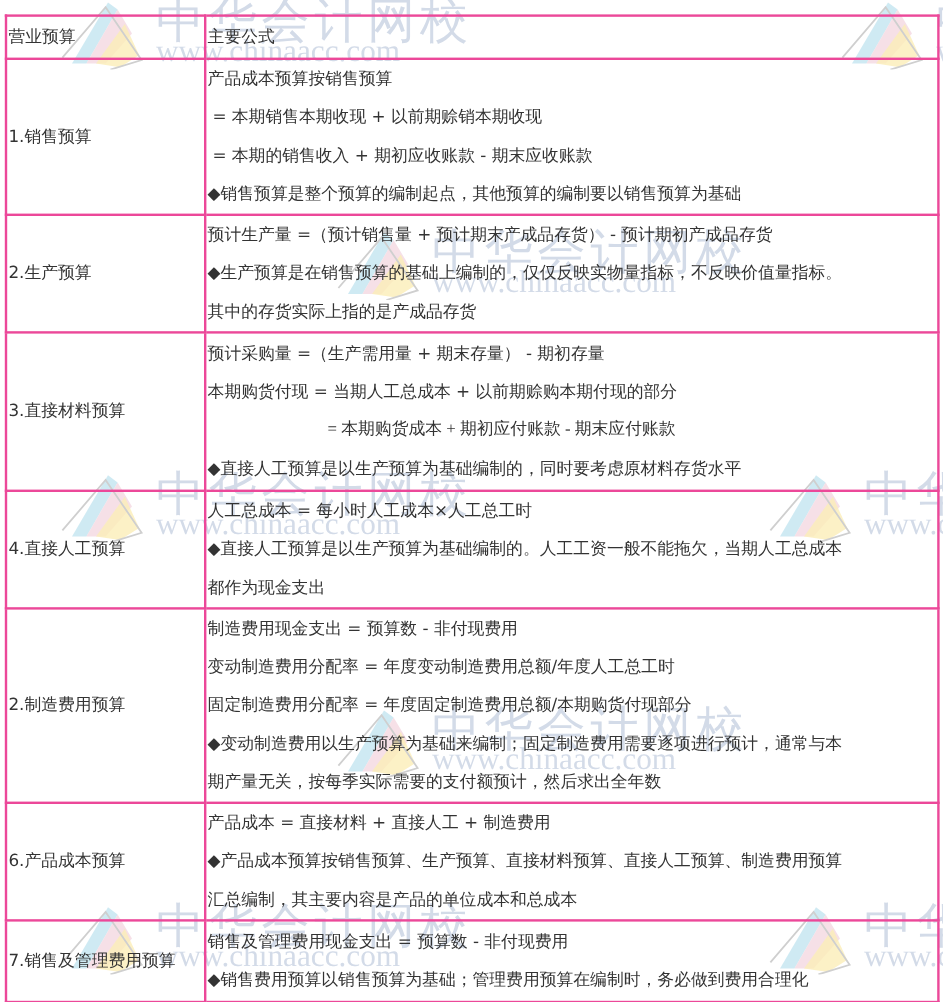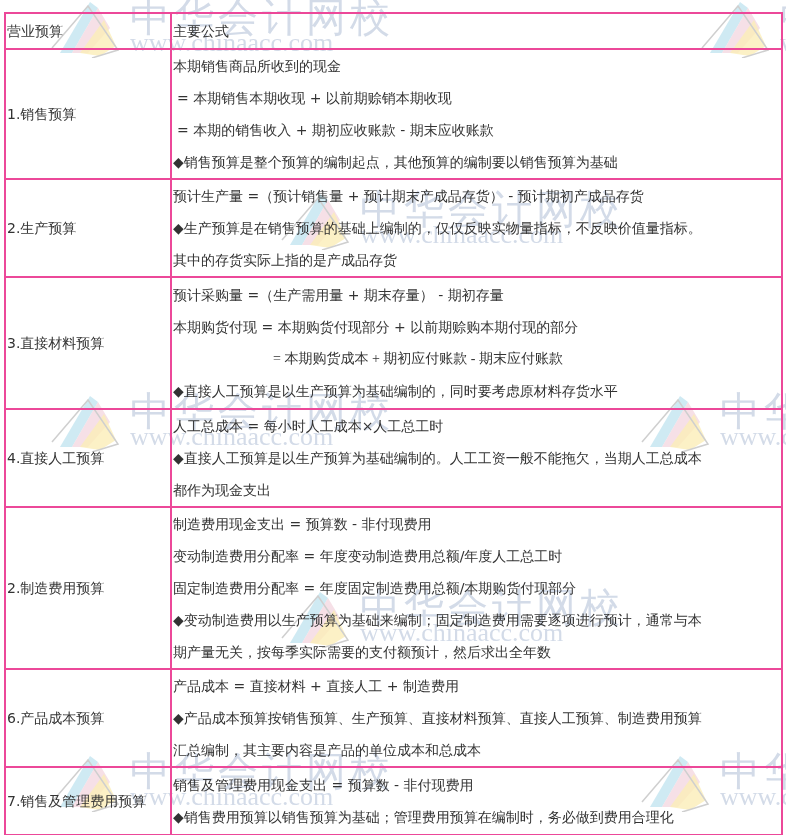--- a/index.html
+++ b/index.html
@@ -177,41 +177,41 @@
     </colgroup>
   <tbody>
       <tr class="hdr">
     <td>营业预算</td>
     <td>主要公式</td>
   </tr>
 
   <tr style="height:129px;">
     <td class="name-cell">1.销售预算</td>
     <td class="formula-cell">
-      <span class="line">本期销售商品所收到的现金</span>
+      <span class="line">产品成本预算按销售预算</span>
       <span class="line indent1">= 本期销售本期收现 + 以前期赊销本期收现</span>
       <span class="line indent1">= 本期的销售收入 + 期初应收账款 - 期末应收账款</span>
       <span class="line">◆销售预算是整个预算的编制起点，其他预算的编制要以销售预算为基础</span>
     </td>
   </tr>
 
   <tr style="height:96px;">
     <td class="name-cell">2.生产预算</td>
     <td class="formula-cell">
       <span class="line">预计生产量 =（预计销售量 + 预计期末产成品存货） - 预计期初产成品存货</span>
       <span class="line">◆生产预算是在销售预算的基础上编制的，仅仅反映实物量指标，不反映价值量指标。</span>
       <span class="line">其中的存货实际上指的是产成品存货</span>
     </td>
   </tr>
 
   <tr style="height:132px;">
     <td class="name-cell">3.直接材料预算</td>
     <td class="formula-cell">
       <span class="line">预计采购量 =（生产需用量 + 期末存量） - 期初存量</span>
-      <span class="line">本期购货付现 = 本期购货付现部分 + 以前期赊购本期付现的部分</span>
+      <span class="line">本期购货付现 = 当期人工总成本 + 以前期赊购本期付现的部分</span>
       <span class="line indent2">= 本期购货成本 + 期初应付账款 - 期末应付账款</span>
       <span class="line">◆直接人工预算是以生产预算为基础编制的，同时要考虑原材料存货水平</span>
     </td>
   </tr>
 
   <tr style="height:98px;">
     <td class="name-cell">4.直接人工预算</td>
     <td class="formula-cell">
       <span class="line">人工总成本 = 每小时人工成本×人工总工时</span>
       <span class="line">◆直接人工预算是以生产预算为基础编制的。人工工资一般不能拖欠，当期人工总成本</span>

